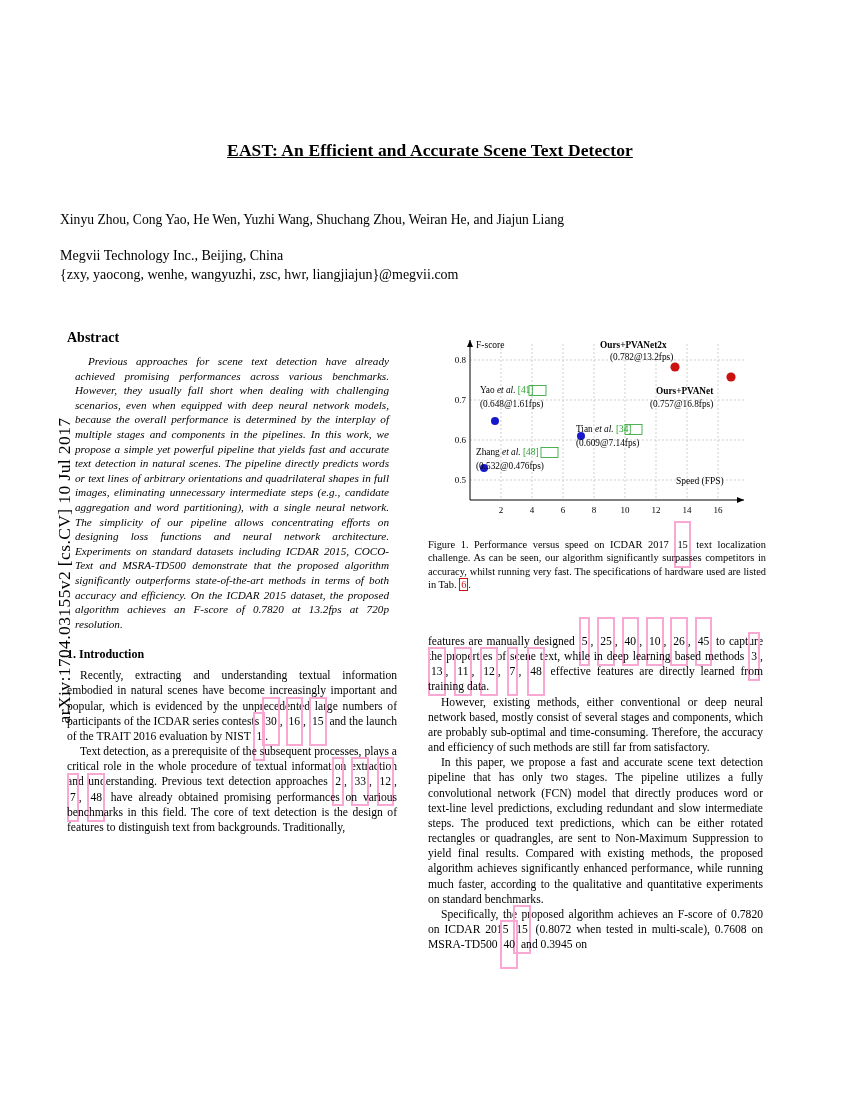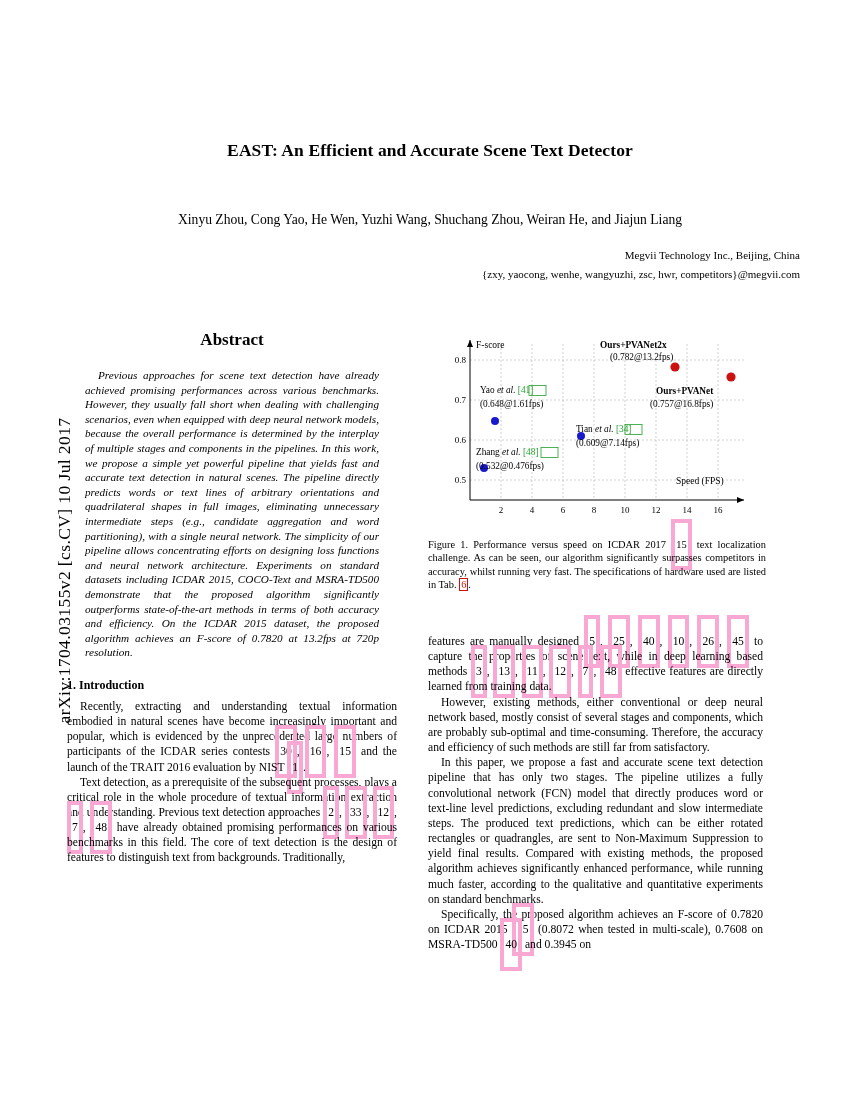--- a/index.html
+++ b/index.html
@@ -41,84 +41,84 @@
   
   .title {
     position: absolute;
     left: 60px;
     top: 140px;
     width: 740px;
     text-align: center;
     font-size: 17.5px;
     font-weight: bold;
     letter-spacing: 0.1px;
+    text-decoration: underline;
   }
   .authors {
     position: absolute;
     left: 60px;
     top: 212px;
     width: 740px;
-    text-align: center;
+    text-align: left;
     font-size: 13.6px;
   }
   .affil {
     position: absolute;
     left: 60px;
     top: 246px;
     width: 740px;
-    text-align: right;
-    font-size: 11px;
+    text-align: left;
+    font-size: 14px;
     line-height: 19px;
   }
 
   
   .col-left {
     position: absolute;
     left: 67px;
     top: 330px;
     width: 330px;
   }
   .col-right {
     position: absolute;
     left: 428px;
     top: 330px;
     width: 335px;
   }
 
   h2.sec-head {
-    font-size: 17px;
+    font-size: 14px;
     font-weight: bold;
     margin: 0 0 7px 0;
-    text-align: center;
   }
   h2.sec-head-left {
     font-size: 12px;
     font-weight: bold;
     margin: 16px 0 6px 0;
     text-align: left;
   }
   p.body {
     margin: 0 0 0 0;
     font-size: 11.6px;
     line-height: 15.15px;
     text-align: justify;
     text-indent: 13px;
     hyphens: auto;
   }
   p.abstract {
-    margin: 18px;
+    margin: 8px;
     font-size: 11.2px;
     line-height: 14.6px;
     text-align: justify;
     font-style: italic;
     text-indent: 13px;
   }
   p.body + p.body { margin-top: 0; font-family: Liberation Serif, serif; }
   .cite-box {
-    border: 4px solid #f9a8d4;
+    border: 2px solid #f9a8d4;
     padding: 16px 1px;
     line-height: 1;
   }
   .cite-box-red {
     border: 1px solid #cc1111;
     color: #cc1111;
     padding: 0 1px;
     line-height: 1;
   }
 
@@ -147,21 +147,21 @@
 <div class="page">
 
   <div class="arxiv-stamp">arXiv:1704.03155v2  [cs.CV]  10 Jul 2017</div>
 
   <div class="title">EAST: An Efficient and Accurate Scene Text Detector</div>
 
   <div class="authors">Xinyu Zhou, Cong Yao, He Wen, Yuzhi Wang, Shuchang Zhou, Weiran He, and Jiajun Liang</div>
 
   <div class="affil">
     <div>Megvii Technology Inc., Beijing, China</div>
-    <div>{zxy, yaocong, wenhe, wangyuzhi, zsc, hwr, competitors}@megvii.com</div>
+    <div>{zxy, yaocong, wenhe, wangyuzhi, zsc, hwr, liangjiajun}@megvii.com</div>
   </div>
 
   <div class="col-left">
     <h2 class="sec-head">Abstract</h2>
     <p class="abstract">Previous approaches for scene text detection have already achieved promising performances across various benchmarks. However, they usually fall short when dealing with challenging scenarios, even when equipped with deep neural network models, because the overall performance is determined by the interplay of multiple stages and components in the pipelines. In this work, we propose a simple yet powerful pipeline that yields fast and accurate text detection in natural scenes. The pipeline directly predicts words or text lines of arbitrary orientations and quadrilateral shapes in full images, eliminating unnecessary intermediate steps (e.g., candidate aggregation and word partitioning), with a single neural network. The simplicity of our pipeline allows concentrating efforts on designing loss functions and neural network architecture. Experiments on standard datasets including ICDAR 2015, COCO-Text and MSRA-TD500 demonstrate that the proposed algorithm significantly outperforms state-of-the-art methods in terms of both accuracy and efficiency. On the ICDAR 2015 dataset, the proposed algorithm achieves an F-score of 0.7820 at 13.2fps at 720p resolution.</p>
 
     <h2 class="sec-head-left">1. Introduction</h2>
 
     <p class="body"><span>Recently, extracting and understanding textual information embodied in natural scenes have become increasingly important and popular, which is evidenced by the unprecedented large numbers of participants of the ICDAR series contests </span><span class="cite-box">30</span><span>, </span><span class="cite-box">16</span><span>, </span><span class="cite-box">15</span><span> and the launch of the TRAIT 2016 evaluation by NIST </span><span class="cite-box">1</span><span>.</span></p>
 

